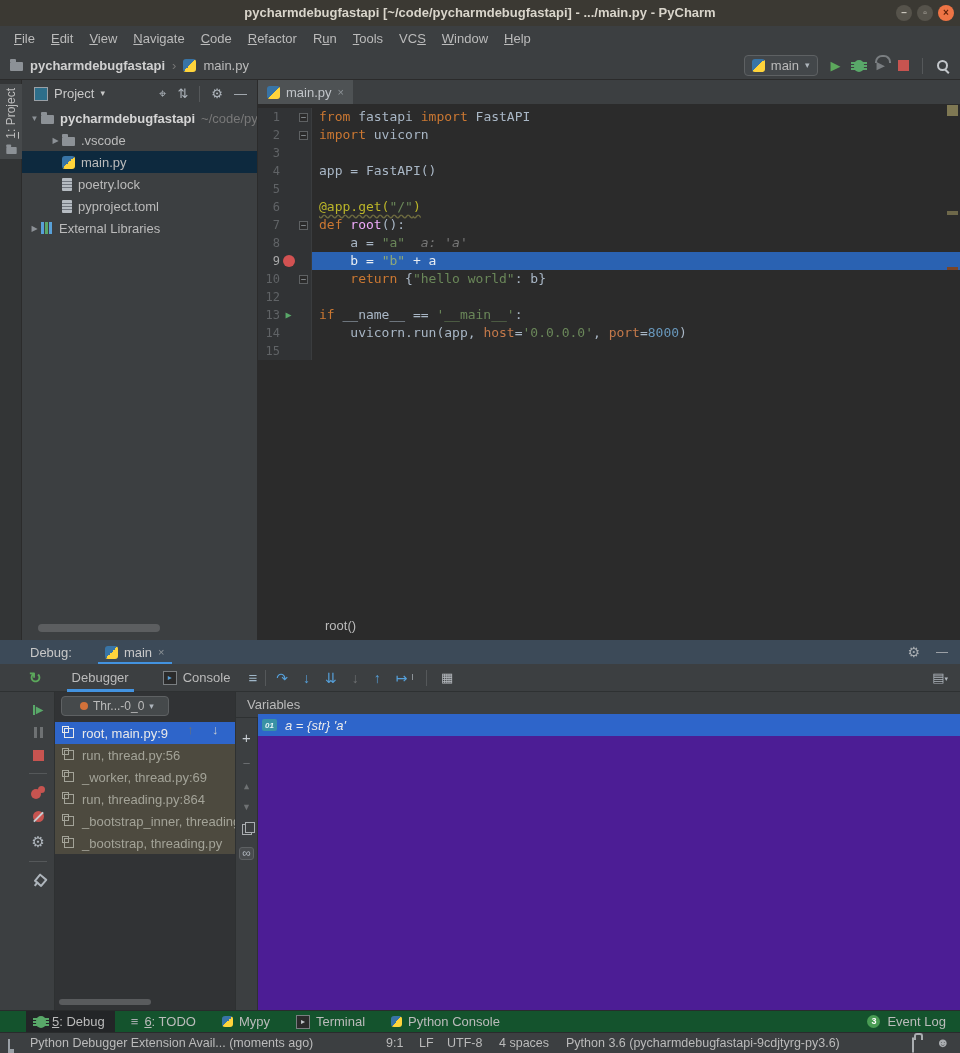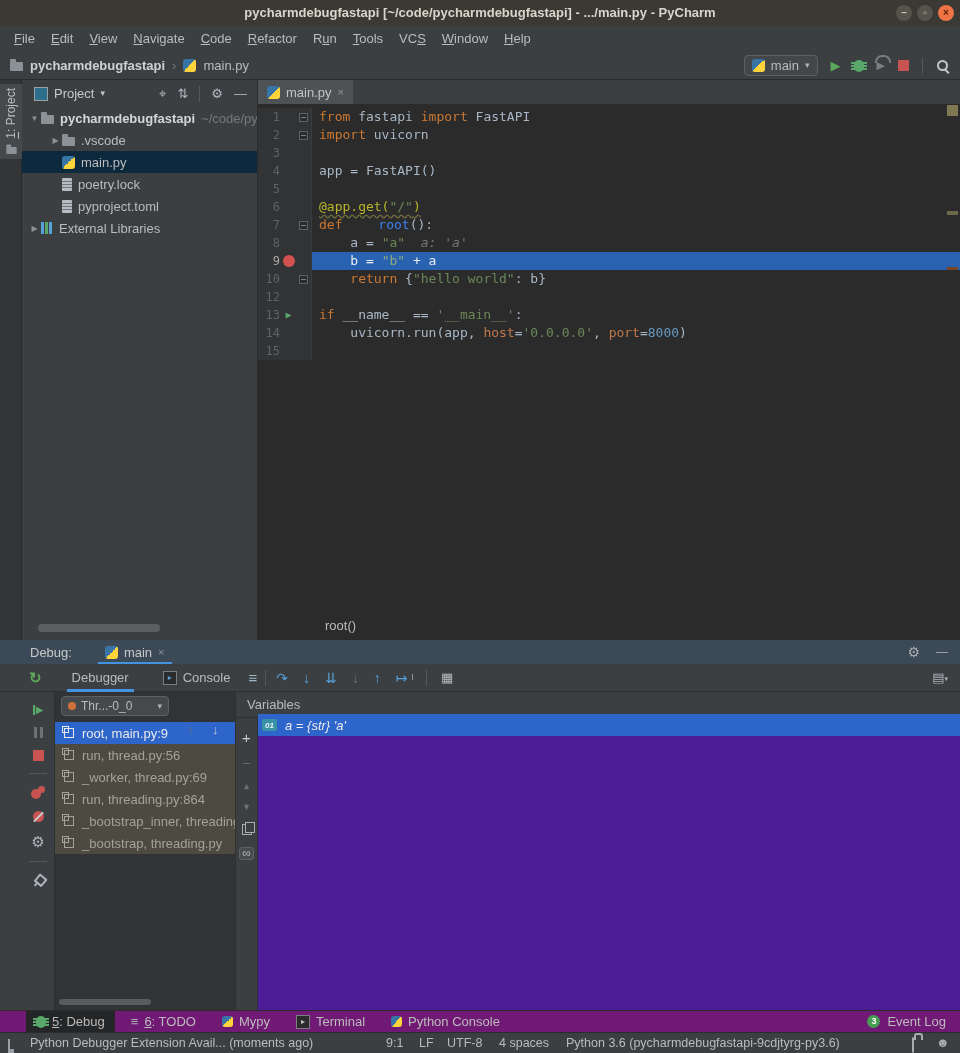--- a/index.html
+++ b/index.html
@@ -123,21 +123,21 @@
   .cfold{width:13px;display:flex;align-items:center;justify-content:center;}
   .foldbox{width:9px;height:9px;border:1px solid #5E6163;color:#9AA0A6;font-size:9px;line-height:7px;text-align:center;background:#2B2B2B;box-sizing:border-box;}
   .bp{width:12px;height:12px;border-radius:50%;background:#D25252;}
   .runmark{color:#59A869;font-size:10px;}
   .cbody{flex:1;white-space:pre;color:#A9B7C6;padding-left:7px;}
   .crow.exec .cbody{background:#2A62B2;color:#E8EDF2;}
   .tk-kw{color:#CC7832;}
   .tk-str{color:#6A8759;}
   .tk-strdim{color:#8FA978;}
   .tk-num{color:#6897BB;}
-  .tk-fn{color:#3b82f6;margin-left:28px;}
+  .tk-fn{color:#f0abfc;}
   .tk-dec{color:#BBB529;text-decoration:underline wavy #6E6B3F;text-underline-offset:3px;}
   .tk-decstr{color:#6A8759;text-decoration:underline wavy #6E6B3F;text-underline-offset:3px;}
   .tk-param{color:#C4794A;}
   .tk-hint{color:#787878;font-style:italic;}
   .ebreadcrumb{position:absolute;left:0;bottom:0;width:100%;height:28px;line-height:28px;
                padding-left:67px;box-sizing:border-box;color:#BBBBBB;background:#2B2B2B;}
   .mark{position:absolute;right:2px;}
   .mark-insp{top:25px;width:11px;height:11px;background:#7F7853;}
   .mark-warn{top:131px;width:11px;height:4px;background:#6E684A;}
   .mark-bp{top:187px;width:11px;height:3px;background:#7A4528;}
@@ -167,21 +167,21 @@
   .dleft{position:absolute;left:22px;top:52px;width:33px;height:318px;background:#3C3F41;border-right:1px solid #2E3132;
          display:flex;flex-direction:column;align-items:center;padding-top:12px;gap:12px;box-sizing:border-box;}
   .dleft hr{width:18px;border:none;border-top:1px solid #55585A;margin:0;}
   .i-dgear{color:#AEB5BC;font-size:15px;}
 
   .frames{position:absolute;left:55px;top:52px;width:181px;height:318px;background:#313335;
           border-right:1px solid #2E3132;box-sizing:border-box;}
   .fheader,.vheader{height:26px;background:#3C3F41;display:flex;align-items:center;padding-left:11px;
                     border-bottom:1px solid #2E3132;color:#BBBBBB;box-sizing:border-box;}
   .thread-combo{margin:4px 0 0 6px;width:108px;height:20px;border:1px solid #5E6163;border-radius:4px;background:#45494B;
-                display:flex;align-items:center;gap:5px;padding:0 6px;font-size:12px;box-sizing:border-box;}
+                display:flex;align-items:center;gap:5px;padding:0 18px;font-size:12px;box-sizing:border-box;}
   .th-dot{width:8px;height:8px;border-radius:50%;background:#D2713A;flex:none;}
   .th-chev{margin-left:auto;font-size:9px;color:#AEB5BC;}
   .f-up{position:absolute;left:132px;top:31px;color:#6E7173;font-size:13px;}
   .f-down{position:absolute;left:157px;top:31px;color:#C8CDD2;font-size:13px;}
   .flist{margin-top:6px;}
   .frow{height:22px;display:flex;align-items:center;gap:8px;padding-left:6px;white-space:nowrap;overflow:hidden;
         color:#BBBBBB;background:#313335;}
   .frow.sel{background:#2E65CA;color:#E9E9E9;}
   .frow.lib{background:#4D4A3F;color:#A3A398;}
   .fscroll{position:absolute;left:4px;bottom:5px;width:92px;height:6px;background:#595B5D;border-radius:3px;}
@@ -191,21 +191,21 @@
             display:flex;flex-direction:column;align-items:center;padding-top:12px;gap:12px;box-sizing:border-box;font-size:13px;}
   .wb-plus{color:#C8CDD2;font-size:15px;}
   .wb-dim{color:#6E7173;}
   .wb-tri{font-size:9px;color:#6E7173;}
   .wb-glasses{color:#AEB5BC;background:#494C4E;border:1px solid #5E6163;border-radius:3px;line-height:11px;padding:0 2px;font-size:12px;}
   .vlist{position:absolute;left:22px;top:28px;right:0;font-style:italic;}
   .vrow{height:22px;display:flex;align-items:center;gap:8px;padding-left:4px;color:#BBBBBB;}
   .vrow.sel{background:#2E65CA;color:#ECECEC;}
 
   
-  .wbar{position:absolute;left:0;top:1010px;width:100%;height:22px;background:#701a75;border-top:1px solid #292B2C;
+  .wbar{position:absolute;left:0;top:1010px;width:100%;height:22px;background:#14532d;border-top:1px solid #292B2C;
         display:flex;align-items:center;padding-left:26px;box-sizing:border-box;gap:6px;}
   .wtab{display:flex;align-items:center;gap:6px;height:21px;padding:0 10px;color:#BBBBBB;}
   .wtab.active{background:#232527;}
   .wtab .glyph{color:#A9ADB0;font-size:13px;}
   .wbar-right{margin-left:auto;display:flex;align-items:center;gap:7px;padding-right:14px;}
 
   
   .status{position:absolute;left:0;top:1032px;width:100%;height:33px;background:#3C3F41;border-top:1px solid #292B2C;box-sizing:border-box;}
   .st{position:absolute;top:0;line-height:20px;font-size:12.5px;color:#BBBBBB;white-space:nowrap;}
 </style>

